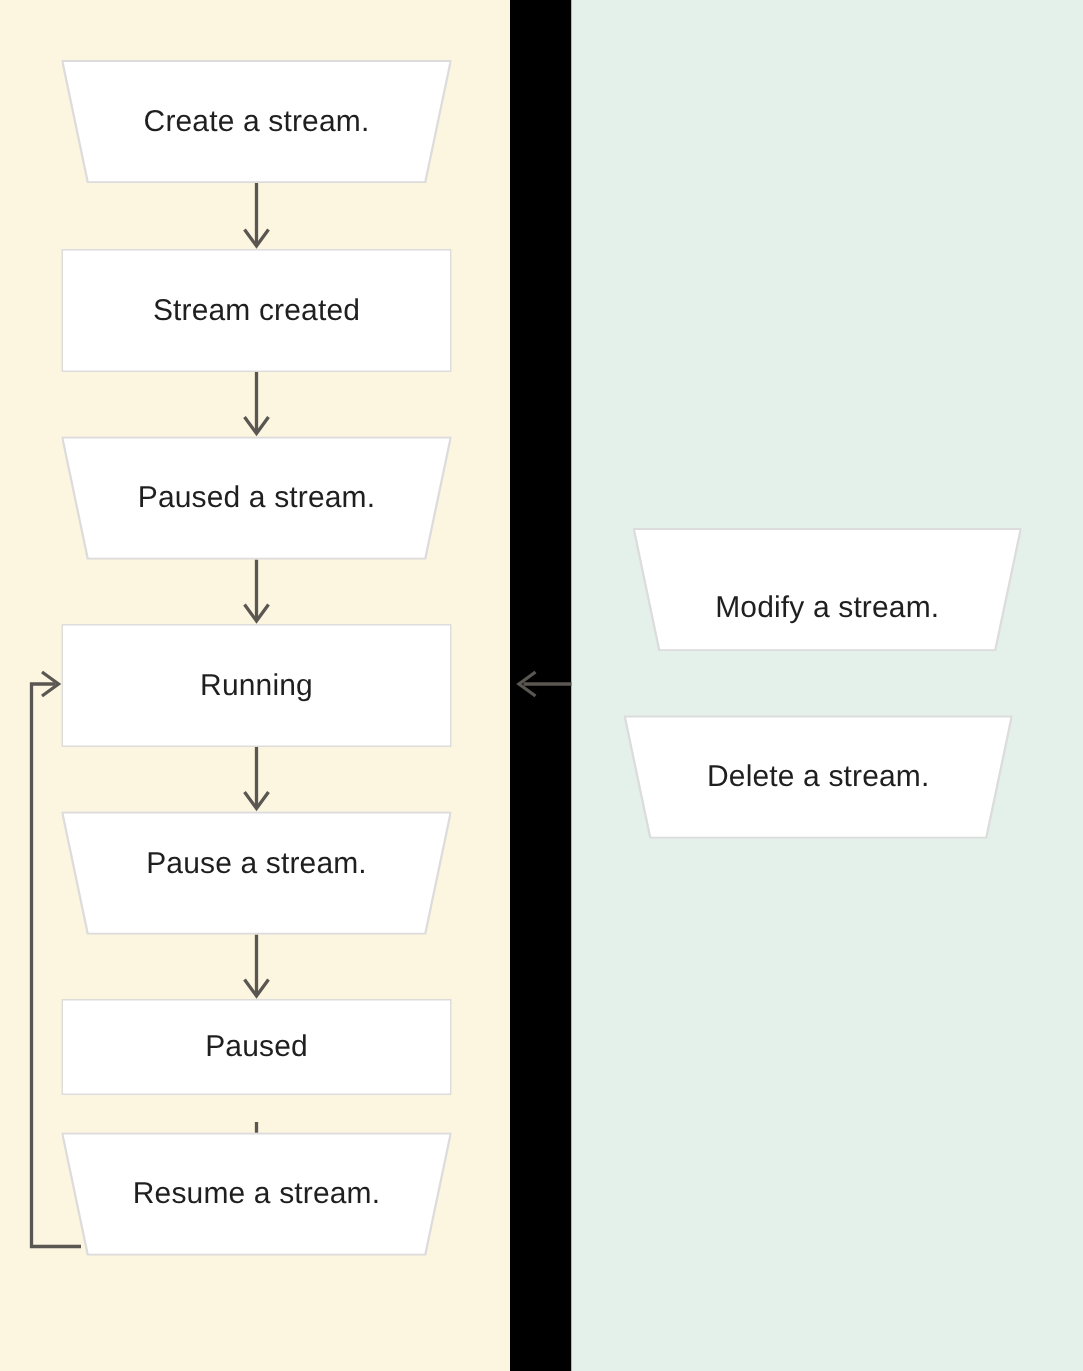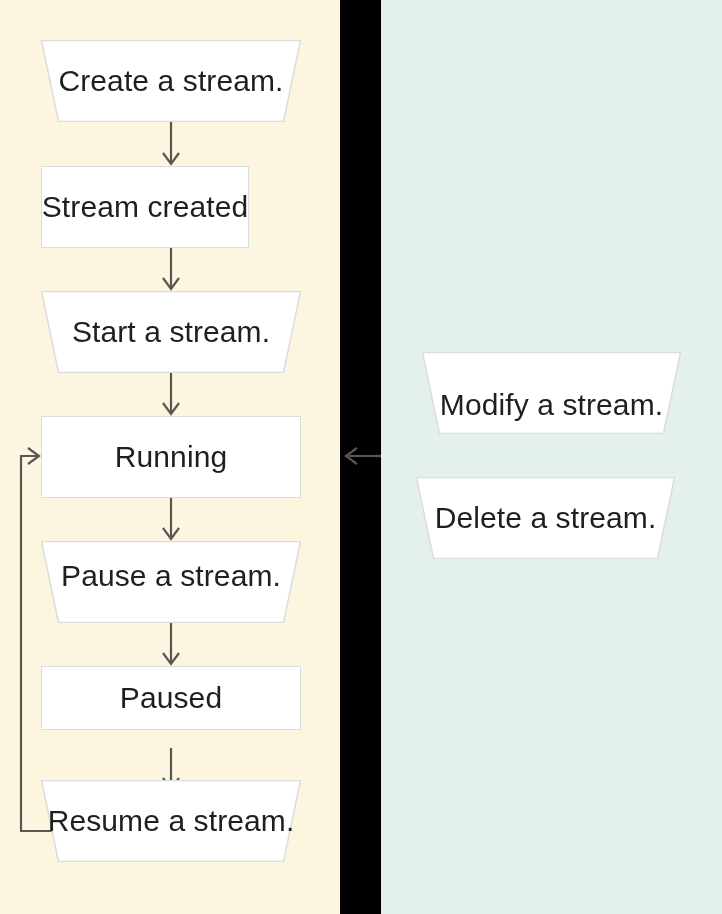--- a/index.html
+++ b/index.html
@@ -17,21 +17,21 @@
   #panel-divider{left:340px;width:41px;background:#000000;}
   #panel-right{left:381px;width:341px;background:#e3f1ea;}
 
   
   .node{
     position:absolute;
     box-sizing:border-box;
     display:flex;align-items:center;justify-content:center;
     background:#ffffff;
     color:#1f1f1f;
-    font-size:30px;
+    font-size:20px;
     line-height:1.2;
     letter-spacing:.1px;
     white-space:nowrap;
     text-align:center;
   }
   .node.rect{
     border:1px solid #dcdcdc;
   }
   
   .node.trap{border:none;background:transparent;}
@@ -96,47 +96,47 @@
     </g>
   </svg>
 
   <div class="node trap" style="left:41px;top:40px;width:260px;height:82px;">
     <svg width="260" height="82" viewBox="0 0 260 82">
       <polygon points="0.5,0.5 259.5,0.5 242.5,81.5 17.5,81.5" fill="#ffffff" stroke="#dcdcdc" stroke-width="1.5"></polygon>
     </svg>
     <span class="label">Create a stream.</span>
   </div>
 
-  <div class="node rect" style="left:41px;top:166px;width:208px;height:82px;">
+  <div class="node rect" style="left:41px;top:166px;width:260px;height:82px;">
     <span class="label">Stream created</span>
   </div>
 
   <div class="node trap" style="left:41px;top:291px;width:260px;height:82px;">
     <svg width="260" height="82" viewBox="0 0 260 82">
       <polygon points="0.5,0.5 259.5,0.5 242.5,81.5 17.5,81.5" fill="#ffffff" stroke="#dcdcdc" stroke-width="1.5"></polygon>
     </svg>
-    <span class="label">Start a stream.</span>
+    <span class="label">Paused a stream.</span>
   </div>
 
   <div class="node rect" style="left:41px;top:416px;width:260px;height:82px;justify-content:center;">
     <span class="label">Running</span>
   </div>
 
   <div class="node trap" style="left:41px;top:541px;width:260px;height:70px;">
     <svg width="260" height="82" viewBox="0 0 260 82">
       <polygon points="0.5,0.5 259.5,0.5 242.5,81.5 17.5,81.5" fill="#ffffff" stroke="#dcdcdc" stroke-width="1.5"></polygon>
     </svg>
     <span class="label">Pause a stream.</span>
   </div>
 
   <div class="node rect" style="left:41px;top:666px;width:260px;height:64px;">
     <span class="label">Paused</span>
   </div>
 
-  <div class="node trap" style="left:41px;top:780px;width:260px;height:82px;">
+  <div class="node trap" style="left:41px;top:755px;width:260px;height:82px;">
     <svg width="260" height="82" viewBox="0 0 260 82">
       <polygon points="0.5,0.5 259.5,0.5 242.5,81.5 17.5,81.5" fill="#ffffff" stroke="#dcdcdc" stroke-width="1.5"></polygon>
     </svg>
     <span class="label">Resume a stream.</span>
   </div>
 
   <div class="node trap" style="left:422px;top:352px;width:259px;height:105px;">
     <svg width="259" height="82" viewBox="0 0 259 82">
       <polygon points="0.5,0.5 258.5,0.5 241.5,81.5 17.5,81.5" fill="#ffffff" stroke="#dcdcdc" stroke-width="1.5"></polygon>
     </svg>

